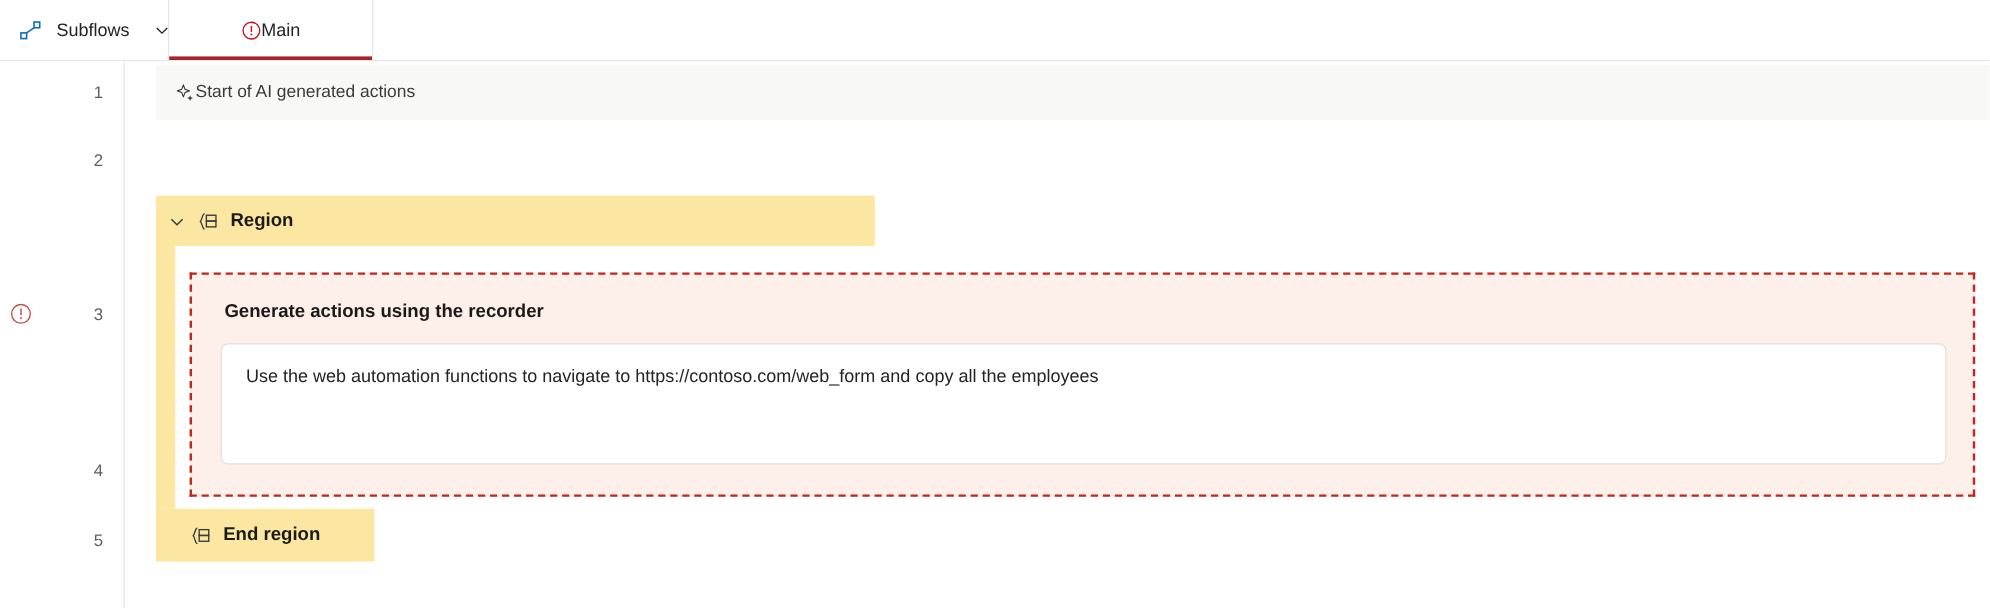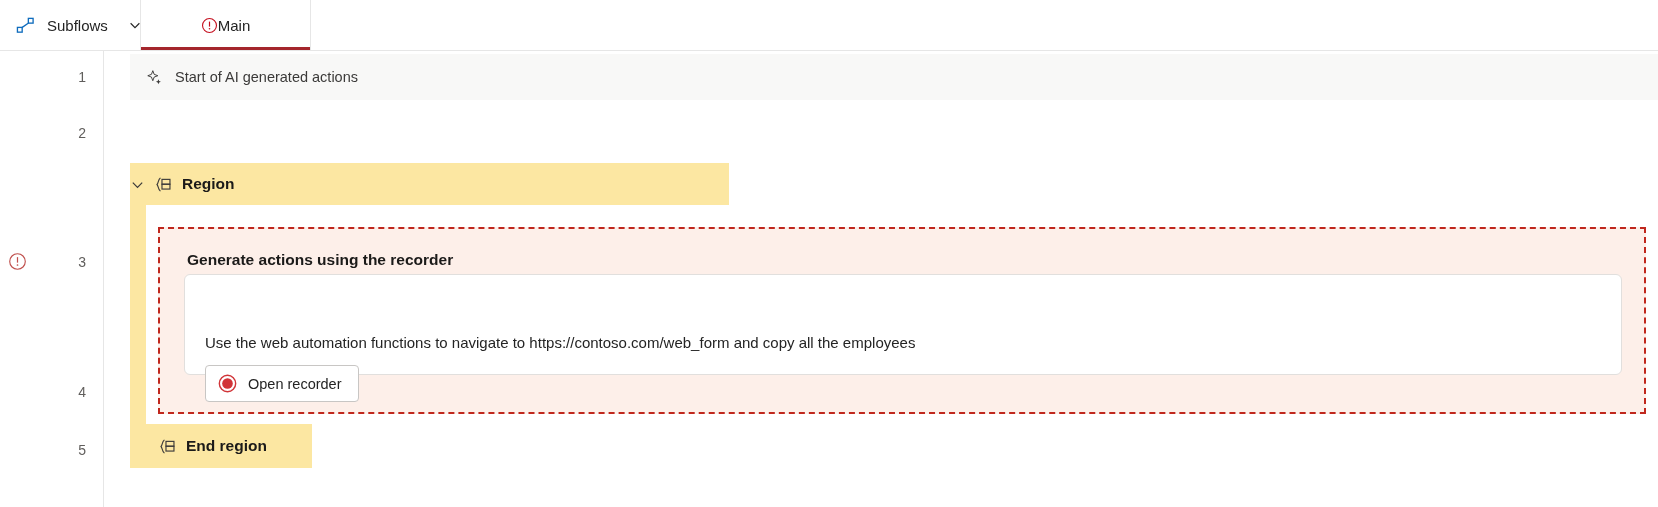--- a/index.html
+++ b/index.html
@@ -104,37 +104,37 @@
 
   
   .row-ai {
     position: absolute;
     left: 26px;
     right: 0;
     height: 46px;
     background: #f8f8f7;
     display: flex;
     align-items: center;
-    gap: 12px;
     padding-left: 16px;
     box-sizing: border-box;
     font-size: 14.5px;
     color: #3b3a39;
   }
 
   .region-header {
     position: absolute;
     left: 26px;
     top: 112px;
     width: 599px;
     height: 42px;
     background: #fce7a2;
     display: flex;
     align-items: center;
     gap: 9px;
+    padding-left: 10px;
     box-sizing: border-box;
     font-size: 15px;
   }
   .region-word {
     font-weight: bold;
     color: #1b1a19;
     font-size: 15.5px;
   }
   .region-desc {
     color: #0f6cbd;
@@ -178,35 +178,34 @@
     height: 187px;
     background: #fdefe9;
     border: 2px dashed #c0271d;
     box-sizing: border-box;
     padding: 18px 22px 0 24px;
   }
   .recorder-title {
     font-size: 15.5px;
     font-weight: bold;
     color: #1b1a19;
-    margin: 4px 0 5px 3px;
+    margin: 4px 0 17px 3px;
   }
   .recorder-box {
     background: #ffffff;
     border: 1px solid #e1dfdd;
     border-radius: 6px;
     height: 101px;
     box-sizing: border-box;
     padding: 18px 20px 0 20px;
   }
   .recorder-text {
     font-size: 15px;
     color: #242424;
     margin-bottom: 14px;
-    margin-top: 41px;
   }
   .recorder-btn {
     display: inline-flex;
     align-items: center;
     gap: 11px;
     background: #ffffff;
     border: 1px solid #c8c6c4;
     border-radius: 4px;
     padding: 8px 16px 8px 12px;
     font-size: 14.5px;
@@ -303,29 +302,20 @@
           <rect x="8.4" y="9.7" width="8.4" height="5.1" fill="none" stroke="#3b3a39" stroke-width="1.2"></rect>
         </svg>
       </span>
       <span class="region-word">Region</span>
     </div>
 
     <div class="recorder-panel">
       <div class="recorder-title">Generate actions using the recorder</div>
       <div class="recorder-box">
         <div class="recorder-text">Use the web automation functions to navigate to https://contoso.com/web_form and copy all the employees</div>
-        <button class="recorder-btn">
-          <span class="icon">
-            <svg width="19" height="19" viewBox="0 0 20 20">
-              <circle cx="10" cy="10" r="8.6" fill="none" stroke="#d13438" stroke-width="1.5"></circle>
-              <circle cx="10" cy="10" r="5.6" fill="#d13438"></circle>
-            </svg>
-          </span>
-          <span>Open recorder</span>
-        </button>
       </div>
     </div>
 
     <div class="end-region">
       <span class="icon">
         <svg width="19" height="19" viewBox="0 0 20 20">
           <path d="M6.4 3.3 C4.6 4.2 4.6 8.6 3.2 10 C4.6 11.4 4.6 15.8 6.4 16.7" fill="none" stroke="#3b3a39" stroke-width="1.2" stroke-linecap="round"></path>
           <rect x="8.4" y="4.6" width="8.4" height="5.1" fill="none" stroke="#3b3a39" stroke-width="1.2"></rect>
           <rect x="8.4" y="9.7" width="8.4" height="5.1" fill="none" stroke="#3b3a39" stroke-width="1.2"></rect>
         </svg>

